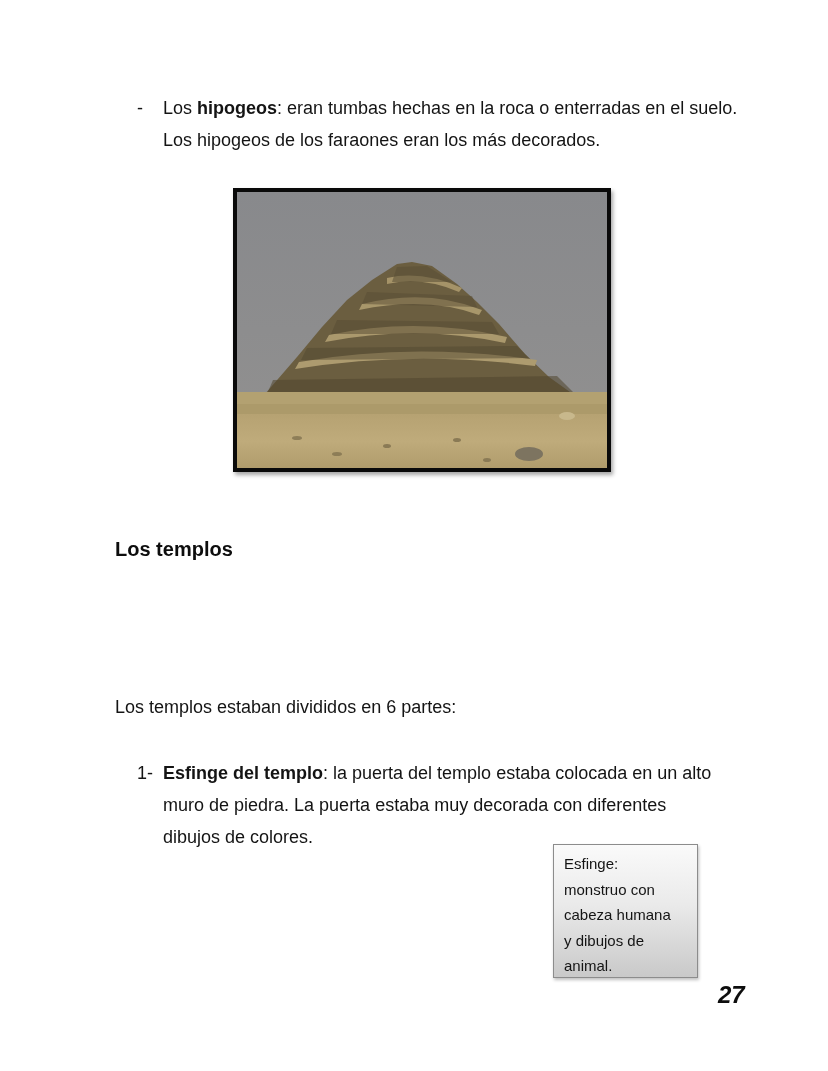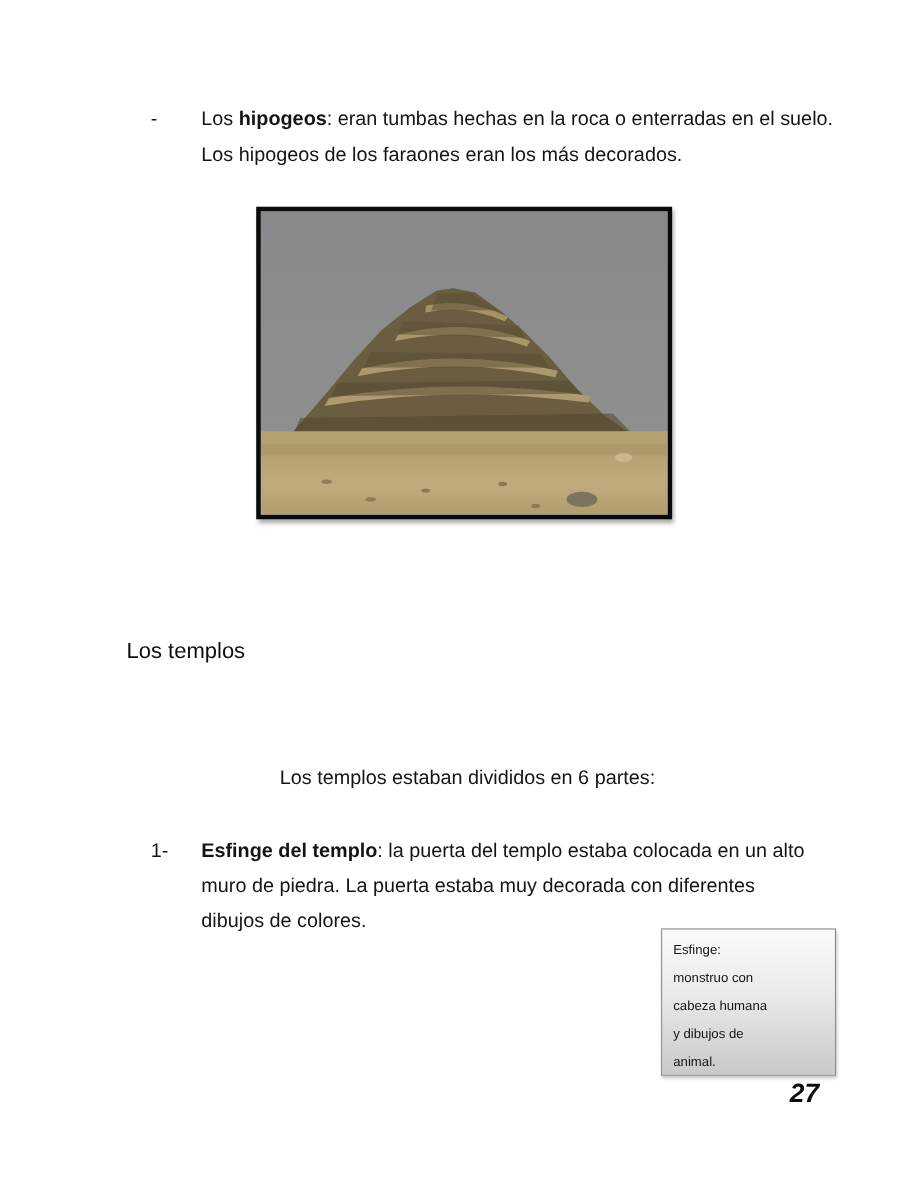--- a/index.html
+++ b/index.html
@@ -36,21 +36,20 @@
       position: absolute;
       left: 0;
       top: 0;
       width: 26px;
     }
     .bullet-body {
       position: absolute;
       left: 26px;
       top: 0;
       width: 575px;
-      margin-left: 20px;
     }
     .bullet-body b { font-weight: bold; }
 
     .photo-frame {
       position: absolute;
       left: 233px;
       top: 188px;
       width: 378px;
       height: 284px;
       border: 4px solid #0a0a0a;
@@ -59,46 +58,44 @@
       overflow: hidden;
       background: #8a8a8c;
     }
     .photo-frame svg { display: block; }
 
     .heading {
       position: absolute;
       left: 115px;
       top: 535px;
       font-size: 20px;
-      font-weight: normal;
+      font-weight: bold;
       line-height: 28px;
       color: #0d0d0d;
-      margin-top: 43px;
     }
     .para {
       position: absolute;
       left: 115px;
       width: 620px;
     }
 
     .callout {
       position: absolute;
       left: 553px;
       top: 844px;
-      width: 159px;
+      width: 145px;
       height: 134px;
       box-sizing: border-box;
       border: 1px solid #8c8c8c;
       background: linear-gradient(to bottom, #fafafa 0%, #eaeaea 45%, #c9c9c9 100%);
       box-shadow: 1px 2px 3px rgba(0,0,0,0.25);
       padding: 6px 10px;
-      font-size: 12px;
+      font-size: 15px;
       line-height: 25.5px;
       color: #141414;
-      margin-left: 48px;
     }
     .page-number {
       position: absolute;
       left: 718px;
       top: 980px;
       font-size: 24px;
       font-weight: bold;
       line-height: 30px;
       color: #0d0d0d;
       font-style: italic;
@@ -151,21 +148,21 @@
       <ellipse cx="60" cy="246" rx="5" ry="2" fill="#8e7e58"></ellipse>
       <ellipse cx="220" cy="248" rx="4" ry="2" fill="#8a7a55"></ellipse>
       <ellipse cx="330" cy="224" rx="8" ry="4" fill="#c8b88c"></ellipse>
       <ellipse cx="100" cy="262" rx="5" ry="2" fill="#8d7d57"></ellipse>
       <ellipse cx="250" cy="268" rx="4" ry="2" fill="#8a7a55"></ellipse>
     </svg>
   </div>
 
   <div class="heading">Los templos</div>
 
-  <div class="para text" style="top: 691px; text-align: center;">Los templos estaban divididos en 6 partes:</div>
+  <div class="para text" style="top: 691px;">Los templos estaban divididos en 6 partes:</div>
 
   <div class="bullet-item text" style="top: 757px;">
     <span class="bullet-marker">1-</span>
     <div class="bullet-body" style="width: 560px;"><b>Esfinge del templo</b><span>: la puerta del templo estaba colocada en un alto muro de piedra. La puerta estaba muy decorada con diferentes dibujos de colores.</span></div>
   </div>
 
   <div class="callout">
     <div>Esfinge:</div>
     <div>monstruo con</div>
     <div>cabeza humana</div>

